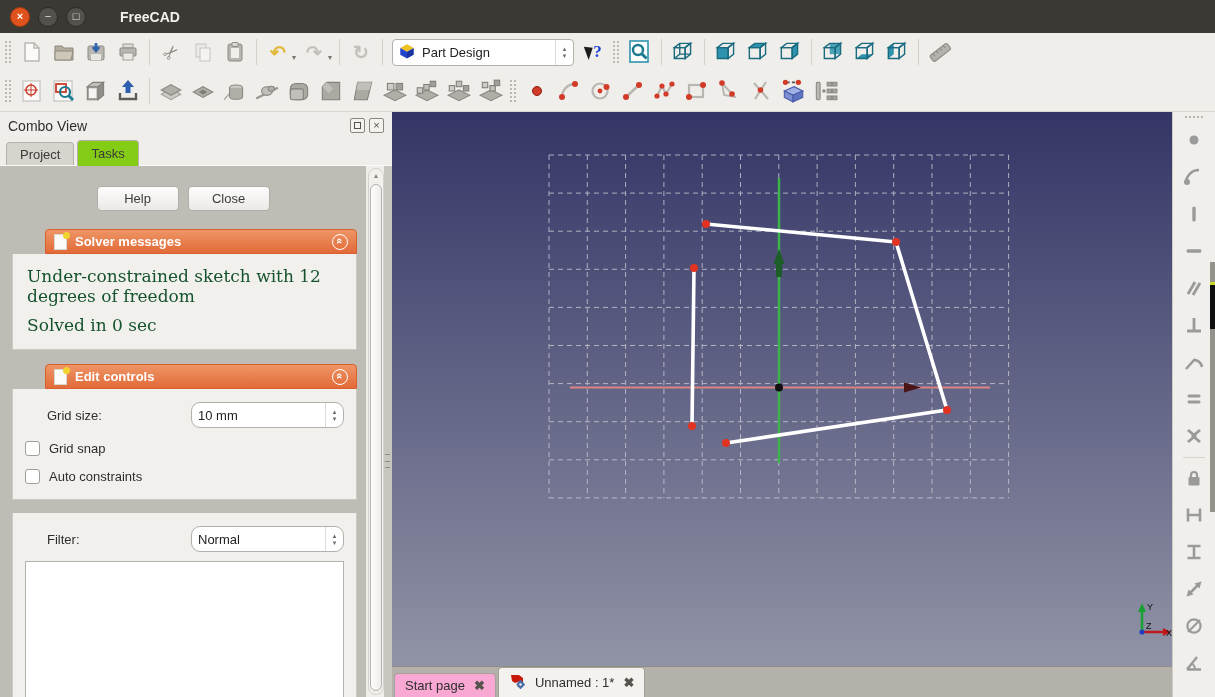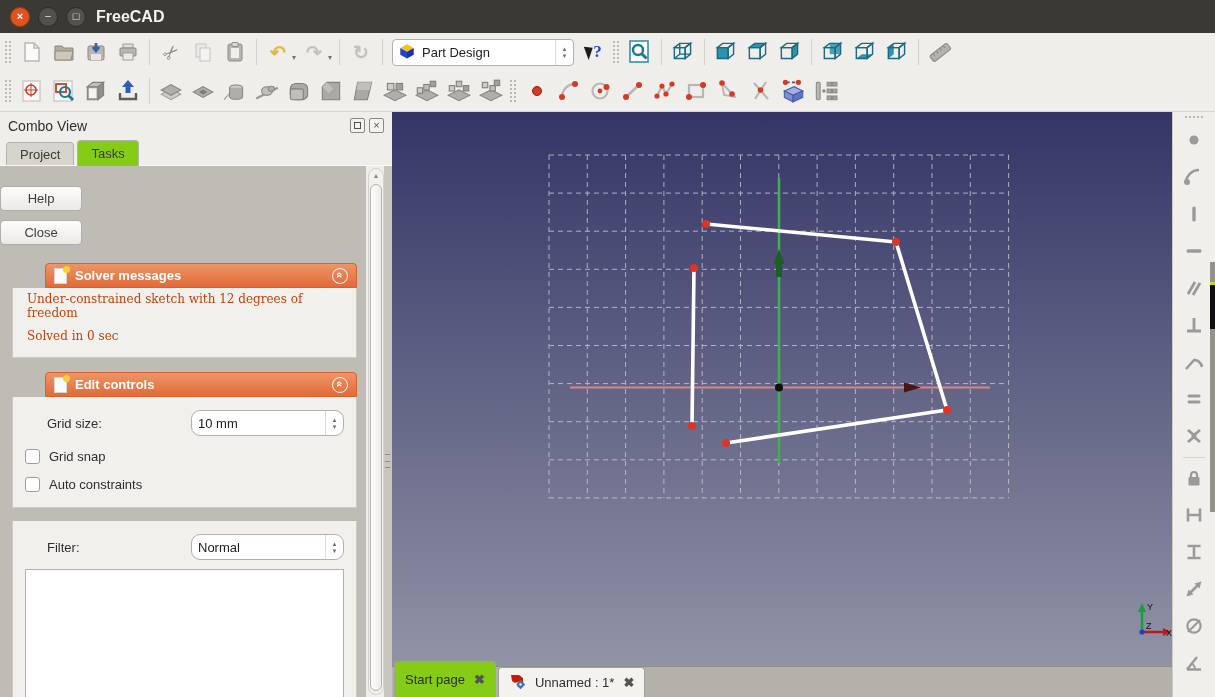--- a/index.html
+++ b/index.html
@@ -6,21 +6,21 @@
   html,body { width:1215px; height:697px; overflow:hidden; }
   body { font-family:"Liberation Sans", sans-serif; font-size:13px; color:#2e2e2e; }
   #root { position:relative; width:1215px; height:697px; background:#F0EEEB; overflow:hidden; }
 
   
   .titlebar { position:absolute; left:0; top:0; width:100%; height:33px; background:#3B3934;
     display:flex; align-items:center; padding:0 10px; gap:8px; }
   .wbtn { width:20px; height:20px; border-radius:50%; display:flex; align-items:center; justify-content:center;
     font-size:11px; line-height:1; color:#e8e4dd; background:#53514b; border:1px solid #2b2a26; }
   .wbtn.close { background:#E0531C; border-color:#a33a10; color:#fff; font-weight:bold; }
-  .wtitle { color:#F2F1EF; font-weight:bold; font-size:16px; margin-left:2px; }
+  .wtitle { color:#F2F1EF; font-weight:bold; font-size:14px; margin-left:26px; }
 
   
   .tbar { position:absolute; left:0; width:100%; display:flex; align-items:center; padding:0 2px; }
   .row1 { top:33px; height:38px; }
   .row2 { top:71px; height:41px; border-bottom:1px solid #D8D5D0; }
   .thandle { width:6px; height:22px; border-left:2px dotted #bcb9b4; border-right:2px dotted #bcb9b4; margin:0 5px 0 3px; }
   .sep { width:1px; height:26px; background:#d4d1cc; margin:0 5px; }
   .tb { height:34px; min-width:32px; display:flex; align-items:center; justify-content:center; border-radius:3px; }
   .tb svg { display:block; }
   .glyph { font-size:19px; line-height:1; }
@@ -52,36 +52,36 @@
   .vscroll { position:absolute; top:56px; right:8px; width:16px; bottom:2px; background:#F2F0ED;
     border:1px solid #d5d2cd; border-radius:8px; }
   .vscroll .arr { position:absolute; top:2px; left:0; right:0; text-align:center; font-size:8px; color:#8a8781; }
   .vthumb { position:absolute; top:15px; left:1px; right:1px; bottom:3px;
     background:linear-gradient(90deg,#fcfcfb,#efedea); border:1px solid #b5b3ae; border-radius:7px; }
   .splitter { position:absolute; top:54px; right:0; width:8px; bottom:0; background:#C9C5BF; }
   .splitter .grip { position:absolute; top:288px; left:1px; width:5px; height:14px;
     border-top:1px solid #8f8c86; border-bottom:1px solid #8f8c86; }
   .splitter .grip::after { content:""; position:absolute; top:6px; left:0; width:5px; height:1px; background:#8f8c86; }
 
-  .btnrow { margin-top:20px; display:flex; justify-content:center; gap:9px;flex-direction:column; }
+  .btnrow { margin-top:20px; display:flex; justify-content:center; gap:9px; }
   .pbtn { width:82px; height:25px; background:linear-gradient(#fdfdfc,#ebe9e6); border:1px solid #b1afa9;
     border-radius:4px; font-size:13px; color:#3c3c3c; display:flex; align-items:center; justify-content:center; }
 
   .sec { margin:18px 9px 0 12px; }
   .sechead { height:25px; background:linear-gradient(#EE9566,#E26A38); border:1px solid #D8602F;
     border-radius:4px 4px 0 0; display:flex; align-items:center; padding:0 8px; gap:8px;
     color:#fff; font-weight:bold; font-size:13px;margin-left:33px; }
   .noteicon { width:13px; height:16px; background:#fbfaf8; border:1px solid #d8d6d2; position:relative; }
   .noteicon::after { content:""; position:absolute; top:-3px; right:-4px; width:7px; height:7px;
     border-radius:50%; background:#F2D22E; }
   .collapse { margin-left:auto; width:16px; height:16px; border:1.5px solid #fff; border-radius:50%;
     display:flex; align-items:center; justify-content:center; }
   .collapse span { color:#fff; font-size:11px; font-weight:bold; transform:rotate(90deg) translateX(-1px); display:block; }
   .secbody { background:#F2F0EC; border:1px solid #CDCAC4; border-top:none; }
-  .solverbody { padding:4px 14px 14px; font-family:"DejaVu Serif", serif; font-size:12px; color:#c2410c; }
+  .solverbody { padding:12px 14px 14px; font-family:"DejaVu Serif", serif; font-size:17px; color:#14532d; }
   .solverbody div + div { margin-top:9px; }
   .editbody { padding:13px 12px 15px; font-size:13px; }
   .gridrow { display:flex; align-items:center; }
   .gridrow .flabel { flex:1;margin-left:22px; }
   .smcombo { width:153px; height:26px; margin:0;border-radius:9px; }
   .cbrow { display:flex; align-items:center; gap:9px; margin-top:13px; }
   .cb { width:15px; height:15px; background:#fff; border:1px solid #a09e99; border-radius:3px; }
   .consbody { padding:13px 12px 2px; }
   .listbox { margin-top:9px; height:152px; background:#fff; border:1px solid #b5b2ad; }
 
@@ -93,22 +93,22 @@
   .rhandle { width:18px; height:5px; border-top:2px dotted #bcb9b4; margin-bottom:6px; }
   .rbtn { width:28px; height:28px; display:flex; align-items:center; justify-content:center; margin-bottom:9px; }
   .rsep { width:22px; height:1px; background:#d8d5d0; margin:-3px 0 7px; }
   .dockstrip { position:absolute; right:0; top:150px; width:5px; height:250px; background:#95928B; }
   .dockstrip .yel { position:absolute; top:20px; left:0; width:100%; height:3px; background:#CDD52F; }
   .dockstrip .blk { position:absolute; top:23px; left:0; width:100%; height:44px; background:#0e0e0e; }
 
   
   .tabbar { position:absolute; left:392px; top:666px; width:780px; height:31px; background:#B4B0AA;
     border-top:1px solid #908d87; display:flex; align-items:flex-end; padding-left:2px; gap:2px; }
-  .dtab { height:36px; margin-bottom:0; padding:0 10px; display:flex; align-items:center; gap:9px; font-size:13px;
-    background:#84cc16; border:1px solid #a39f99; border-bottom:none; border-radius:4px 4px 0 0; color:#2e2e2e; }
+  .dtab { height:24px; margin-bottom:0; padding:0 10px; display:flex; align-items:center; gap:9px; font-size:13px;
+    background:#f9a8d4; border:1px solid #a39f99; border-bottom:none; border-radius:4px 4px 0 0; color:#2e2e2e; }
   .dtab.active { background:#F4F2EF; height:30px; }
   .tabx { color:#55534d; font-weight:bold; font-size:13px; line-height:1; }
 </style>
 </head>
 <body>
 
 <div id="root">
 
   <div class="titlebar">
     <div class="wbtn close">×</div>

